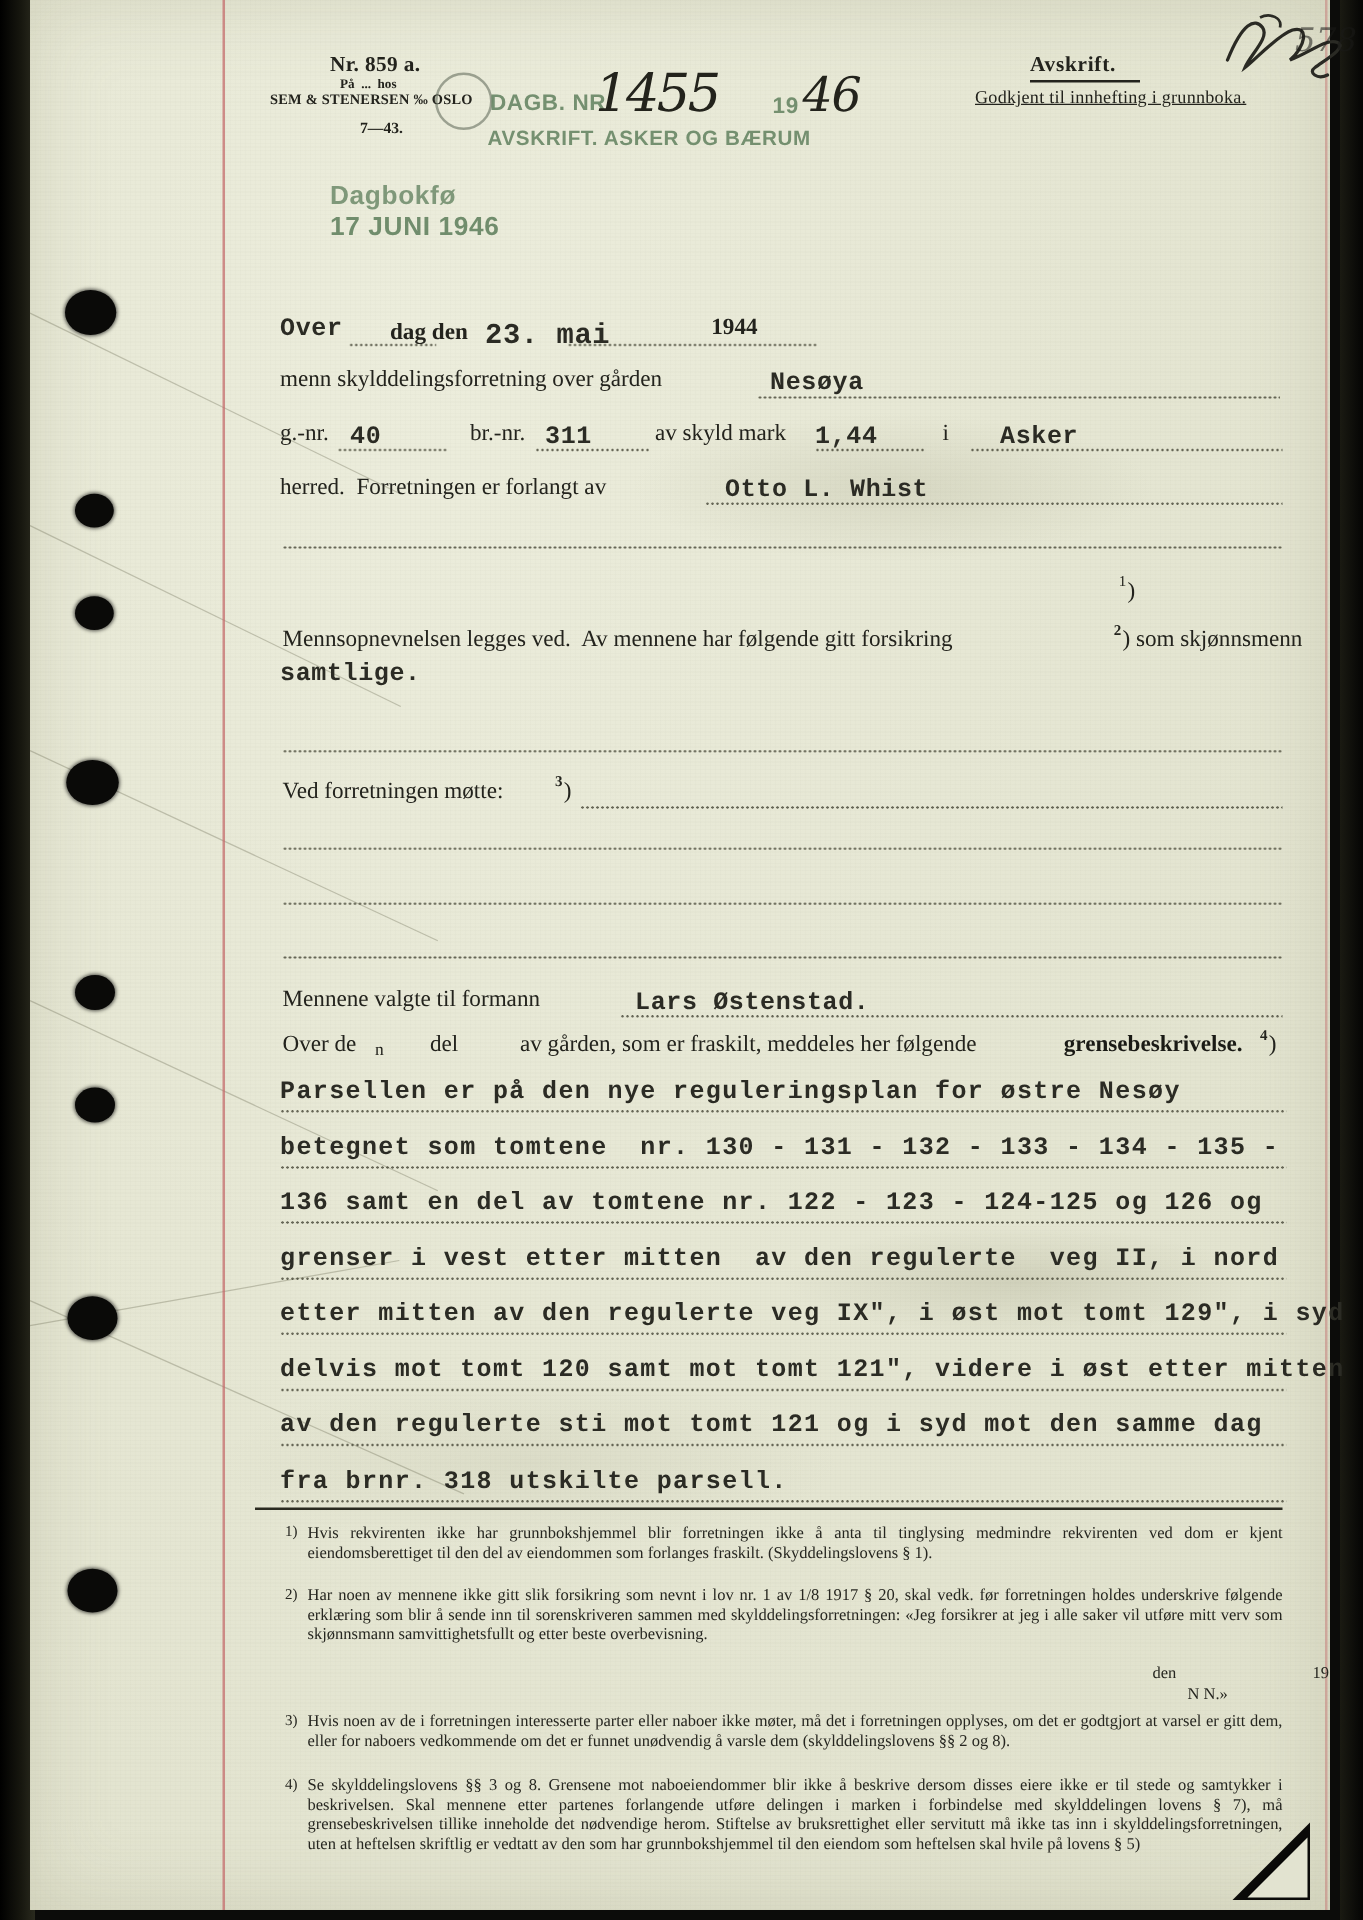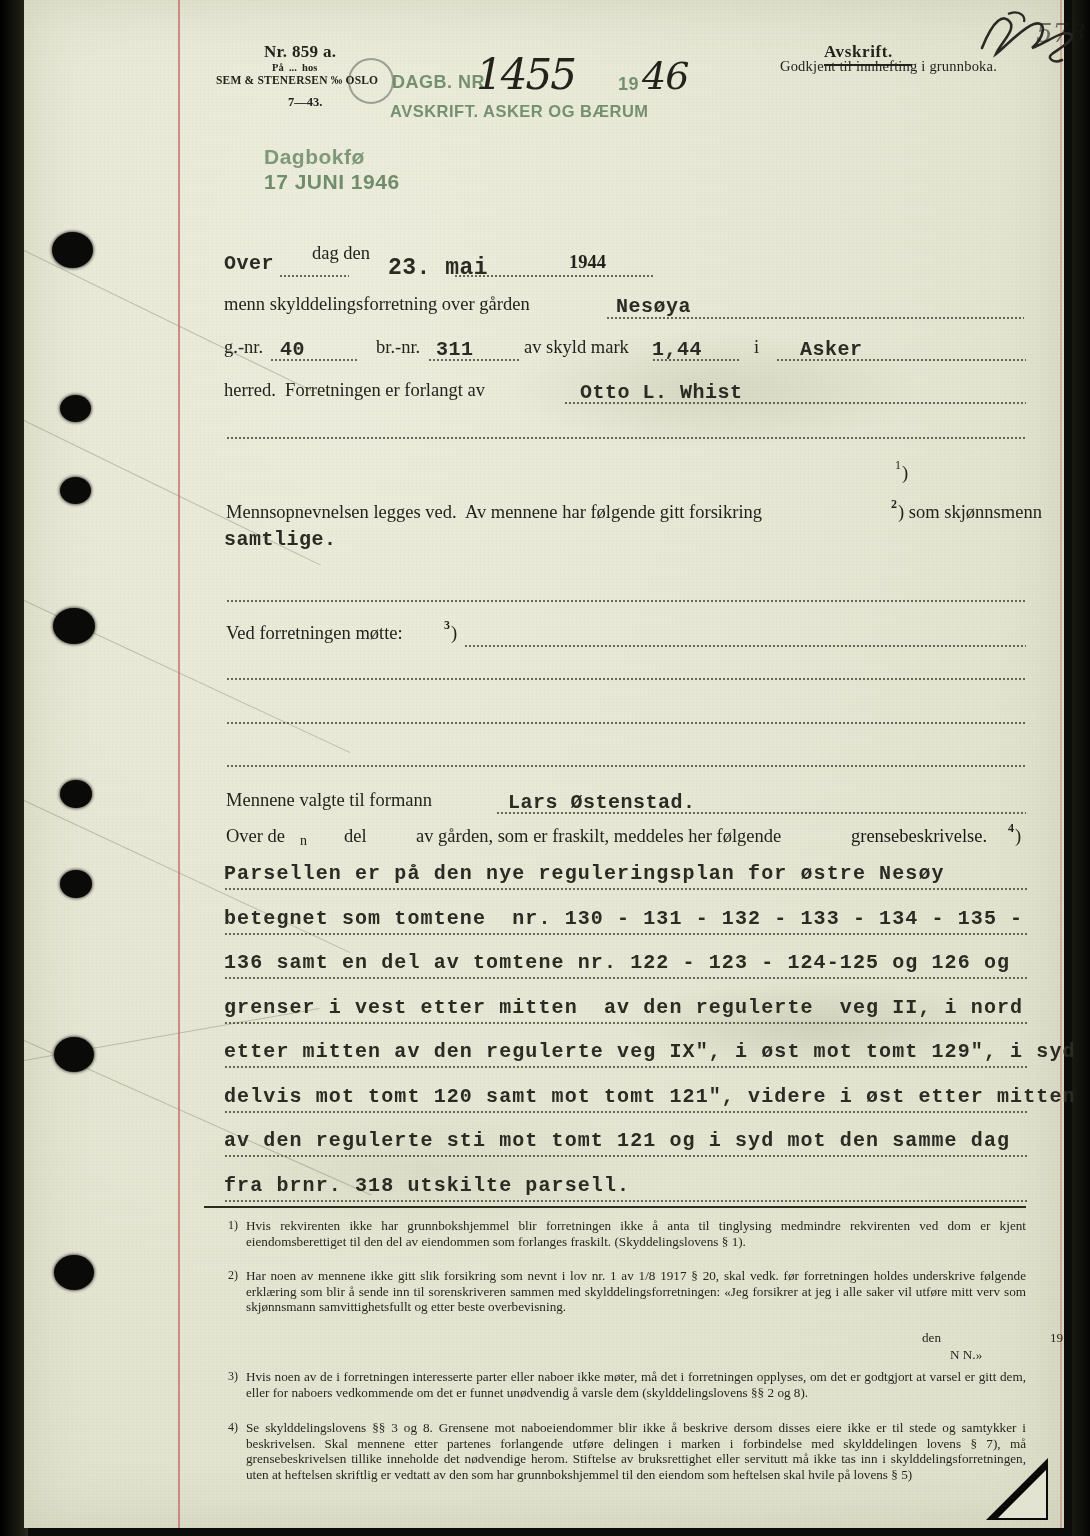--- a/index.html
+++ b/index.html
@@ -50,21 +50,21 @@
       filter:drop-shadow(-2px -2px 2px rgba(0,0,0,.35));}
 
   
   .content{position:absolute;left:0;top:0;width:1050px;height:1528px;
       color:#1c1c18;}
 
   .t{position:absolute;white-space:pre;}
 
   
   .form{font-family:"Liberation Serif",serif;color:#23231d;}
-  .formb{font-family:"Liberation Serif",serif;font-weight:normal;color:#1a1a15;}
+  .formb{font-family:"Liberation Serif",serif;font-weight:bold;color:#1a1a15;}
 
   
   .tw{font-family:"Liberation Mono",monospace;font-weight:bold;
       color:#2b2b24;letter-spacing:.5px;}
 
   
   .dots{position:absolute;height:2px;
       background-image:radial-gradient(circle,rgba(60,60,45,.75) 0.9px,transparent 1.1px);
       background-size:4px 2px;background-repeat:repeat-x;}
   .ruleThick{position:absolute;height:2px;background:#2a2a20;}
@@ -138,21 +138,21 @@
     <div class="t form hdr-no" style="left:240px;top:42px;">Nr. 859 a.</div>
     <div class="t form" style="left:248px;top:62px;font-size:10.5px;font-weight:bold;">På  ...  hos</div>
     <div class="t form hdr-sm" style="left:192px;top:74px;">SEM &amp; STENERSEN ‰ OSLO</div>
     <div class="t form hdr-sm2" style="left:264px;top:95px;">7—43.</div>
 
     <div style="position:absolute;left:324px;top:58px;width:42px;height:42px;
          border:2px solid rgba(60,70,55,.45);border-radius:50%;"></div>
 
     <div class="t form avskrift" style="left:800px;top:42px;">Avskrift.</div>
     <div class="avskrift-u" style="left:800px;top:64px;width:88px;"></div>
-    <div class="t form godkjent" style="left:756px;top:58px;">Godkjent til innhefting i grunnboka.</div>
+    <div class="t form godkjent" style="left:756px;top:70px;text-decoration:underline;">Godkjent til innhefting i grunnboka.</div>
 
     <svg style="position:absolute;left:950px;top:8px;" width="120" height="70">
       <path d="M8,40 C20,10 30,6 36,14 C42,22 26,36 22,46 C30,40 48,20 60,16
                C74,12 70,30 58,40 C74,34 88,22 96,26 C104,30 86,40 78,46
                C72,50 80,56 88,52" stroke="#2a2a24" stroke-width="2.6" fill="none" stroke-linecap="round"></path>
       <path d="M34,6 C42,2 52,6 50,14" stroke="#2a2a24" stroke-width="2.2" fill="none"></path>
     </svg>
     <div class="t hand" style="left:1012px;top:18px;font-size:26px;opacity:.55;">578</div>
 
     <div class="t stamp stamp-dagb" style="left:368px;top:72px;">DAGB. NR.</div>
@@ -160,21 +160,21 @@
     <div class="t stamp stamp-dagb" style="left:594px;top:74px;">19</div>
     <div class="t hand" style="left:618px;top:54px;font-size:38px;letter-spacing:-1px;color:#23231c;">46</div>
     <div class="t stamp stamp-avs" style="left:366px;top:102px;">AVSKRIFT. ASKER OG BÆRUM</div>
 
     <div class="t stamp stamp-dag1" style="left:240px;top:145px;">Dagbokfø</div>
     <div class="t stamp stamp-dag2" style="left:240px;top:170px;">17 JUNI 1946</div>
 
 
     <div class="dots" style="left:255px;top:275px;width:70px;"></div>
     <div class="t tw l18" style="left:200px;top:252px;font-size:20px;">Over</div>
-    <div class="t form l18" style="left:288px;top:243px;">dag den</div>
+    <div class="t form l18" style="left:288px;top:256px;font-weight:bold;">dag den</div>
     <div class="dots" style="left:430px;top:275px;width:200px;"></div>
     <div class="t tw" style="left:364px;top:255px;font-size:23px;">23. mai</div>
     <div class="t form l18" style="left:545px;top:252px;font-weight:bold;">1944</div>
 
     <div class="t form l18" style="left:200px;top:294px;">menn skylddelingsforretning over gården</div>
     <div class="dots" style="left:582px;top:317px;width:418px;"></div>
     <div class="t tw" style="left:592px;top:295px;font-size:20px;">Nesøya</div>
 
     <div class="t form l18" style="left:200px;top:337px;">g.-nr.</div>
     <div class="dots" style="left:246px;top:359px;width:88px;"></div>

